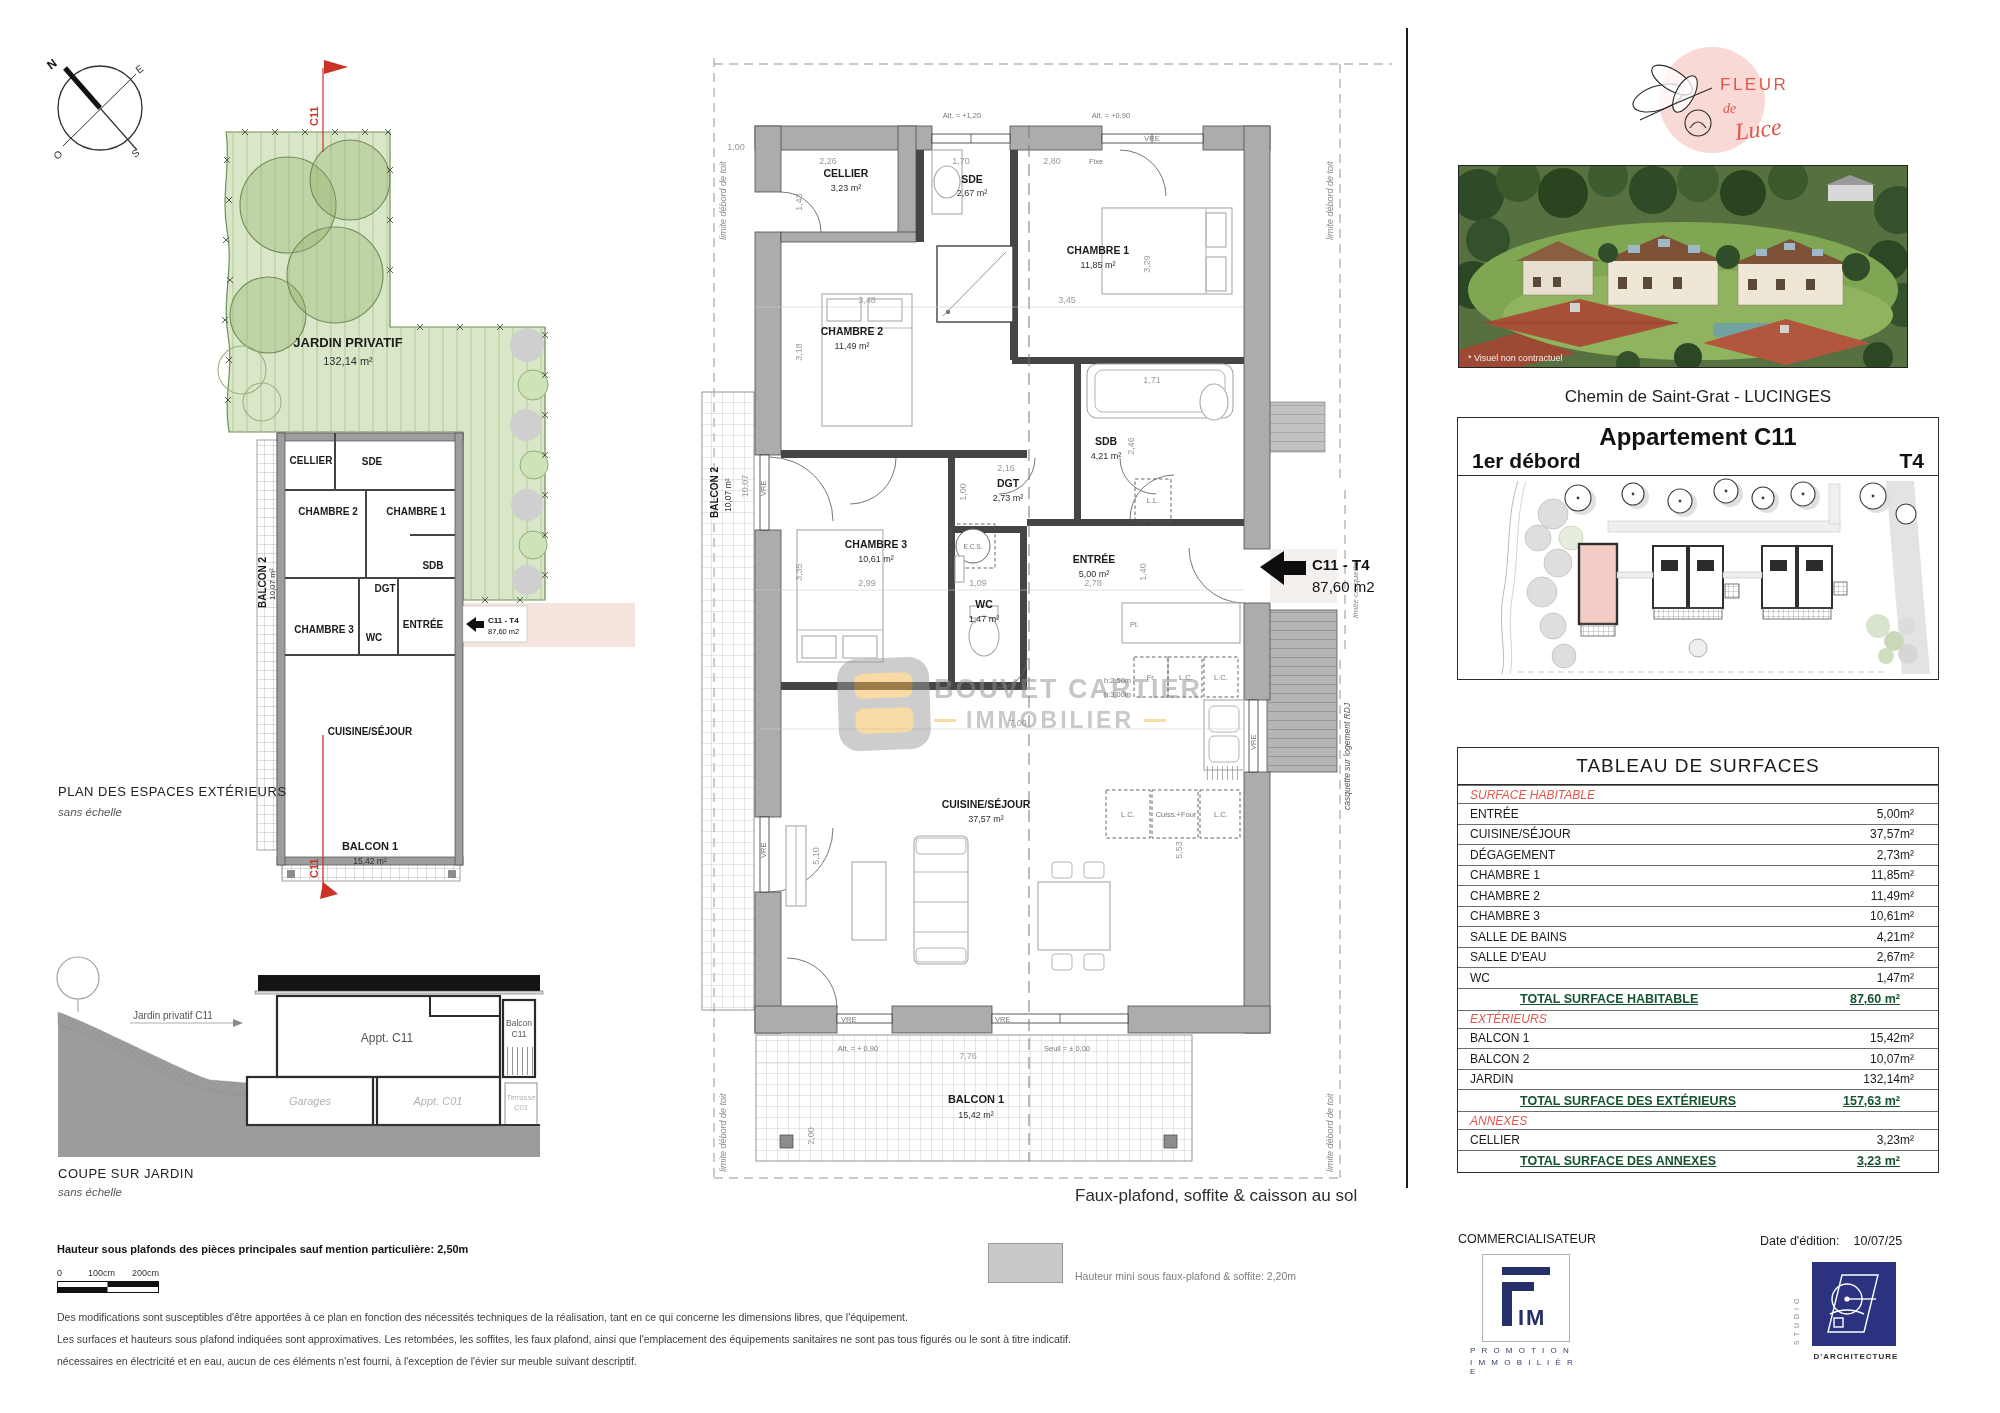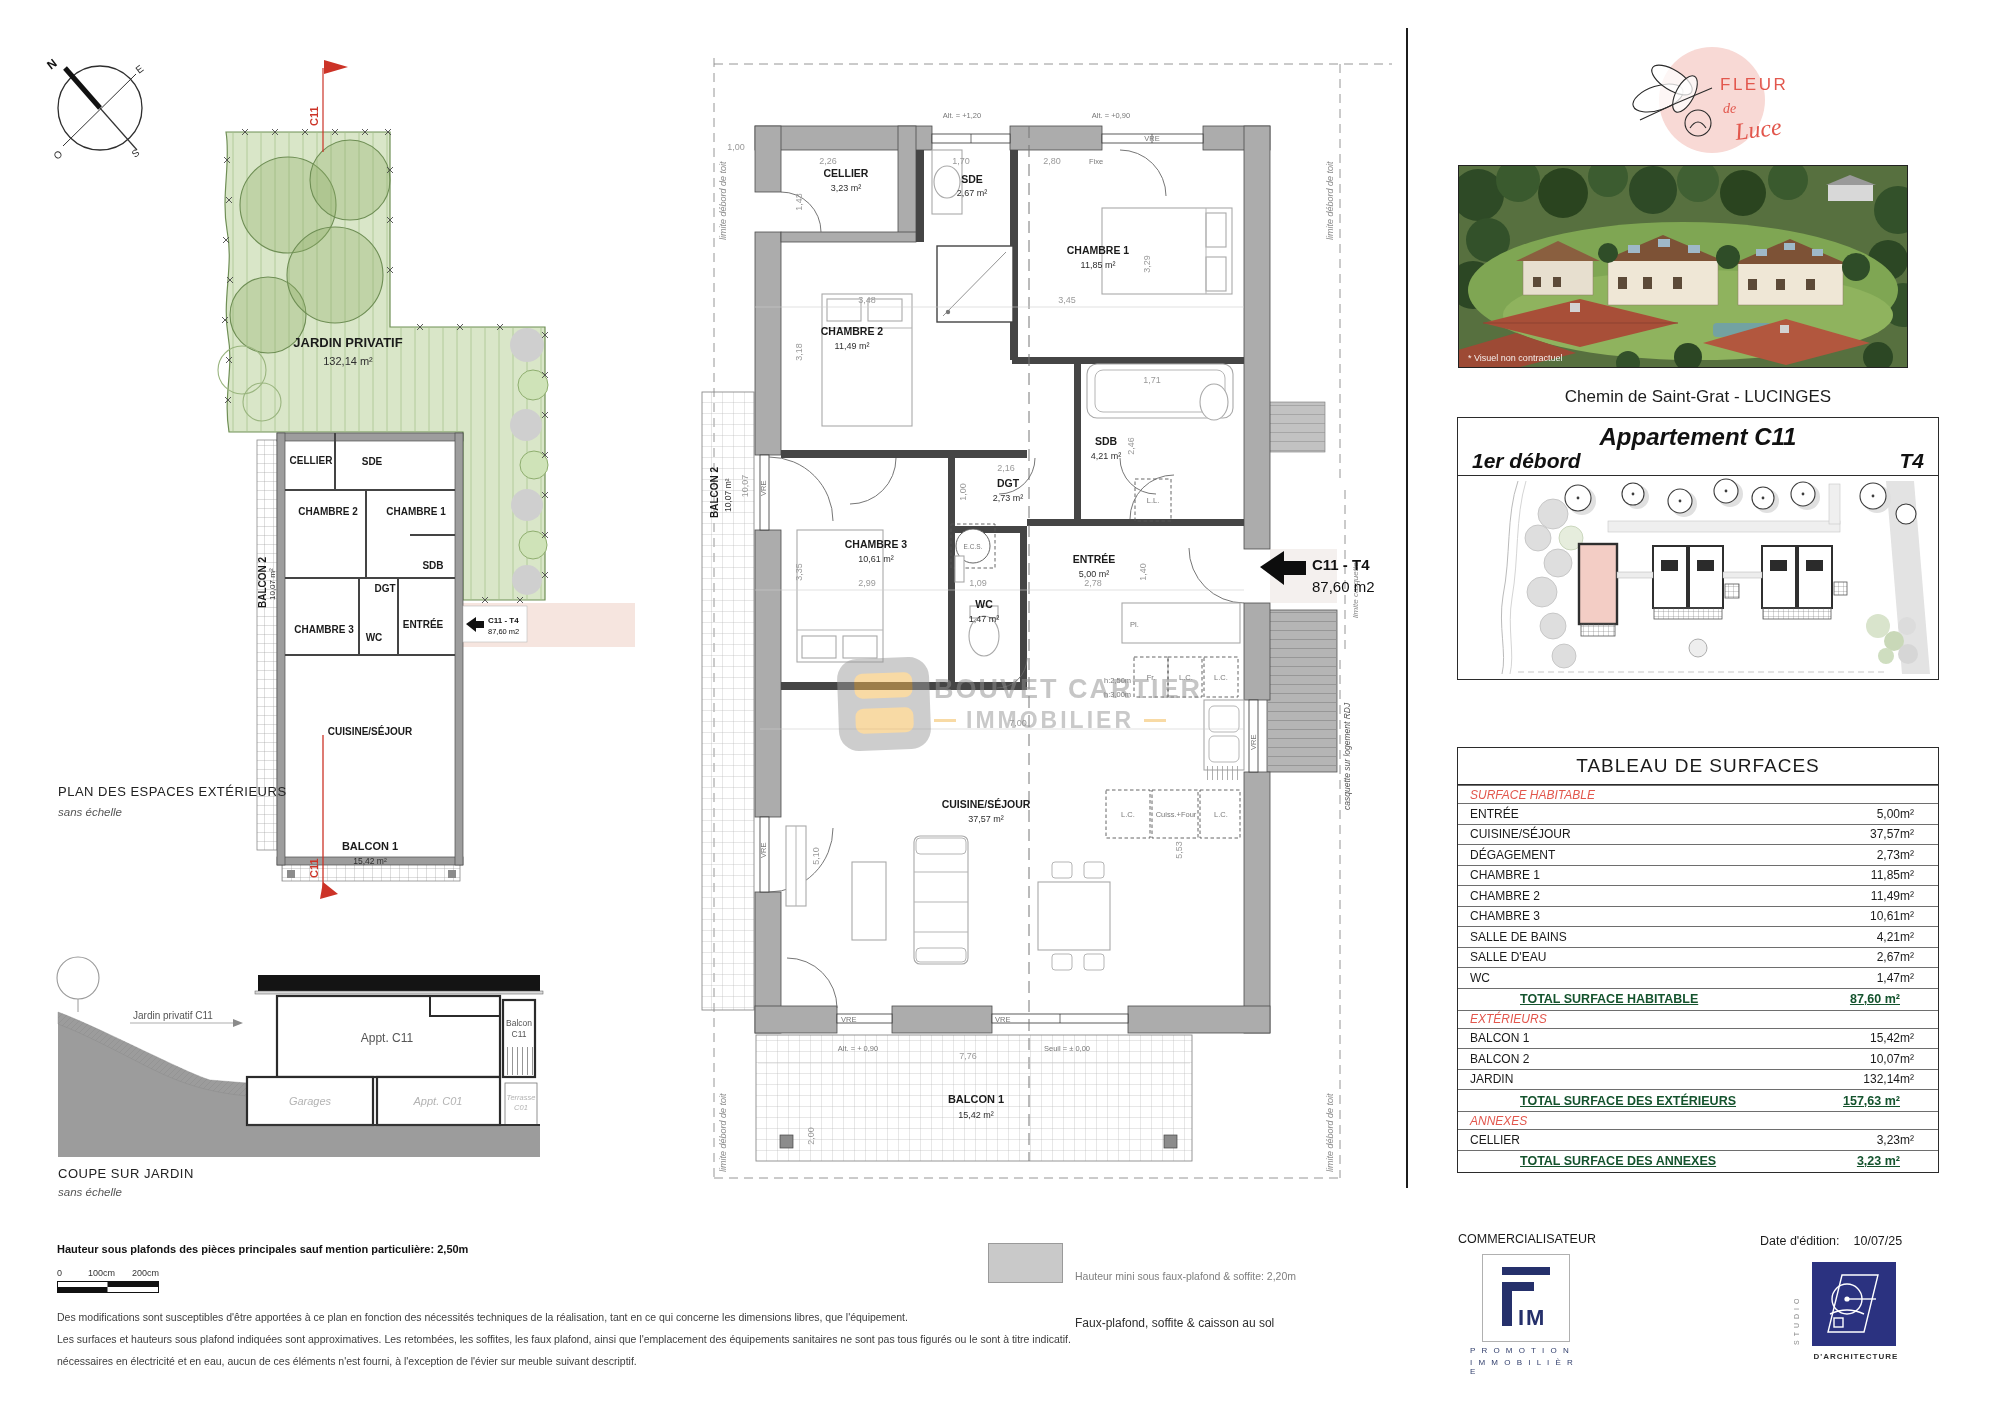--- a/index.html
+++ b/index.html
@@ -30,21 +30,21 @@
   .mroom{font-size:10px;font-weight:700;fill:#1b1b1b;text-anchor:middle;}
   .mtitle{font-size:13px;fill:#222;letter-spacing:0.5px;}
   .msub{font-size:11.5px;font-style:italic;fill:#555;}
   .red{fill:#CC3327;}
   
   .cwall{fill:#fff;stroke:#2b2b2b;stroke-width:2.2;}
   .clab{font-size:12px;fill:#555;text-anchor:middle;}
   .cghost{font-size:11px;font-style:italic;fill:#b3b3b3;text-anchor:middle;}
   
   .hdr-address{position:absolute;left:1457px;top:387px;width:482px;text-align:center;font-size:17px;color:#1c1c1c;}
-  .apt-box{position:absolute;left:1457px;top:417px;width:482px;height:263px;border:1.6px solid #2b2b2b;box-sizing:border-box;background:#fff;font-style:italic;}
+  .apt-box{position:absolute;left:1457px;top:417px;width:482px;height:263px;border:1.6px solid #2b2b2b;box-sizing:border-box;background:#fff;}
   .apt-title{text-align:center;font-size:24px;font-weight:700;color:#111;padding-top:5px;}
   .apt-row{display:flex;justify-content:space-between;padding:0 14px;font-size:21px;font-weight:700;color:#111;margin-top:-2px;}
   .apt-sep{border-bottom:1.4px solid #2b2b2b;margin-top:2px;}
   
   .stable{position:absolute;left:1457px;top:747px;width:482px;border:1.8px solid #2b2b2b;box-sizing:border-box;background:#fff;}
   .srow{display:flex;align-items:center;border-top:0.8px solid #6e6e6e;box-sizing:border-box;}
   .srow:first-child{border-top:none;}
   .s-title{height:37px;justify-content:center;font-size:19px;letter-spacing:1px;color:#1a1a1a;border-bottom:0.5px solid #2b2b2b;}
   .s-section{height:18px;font-size:12px;font-style:italic;color:#E2574D;padding-left:12px;}
   .s-data{height:20.5px;font-size:12px;color:#1a1a1a;}
@@ -60,21 +60,21 @@
   .wm-bar{position:absolute;left:17px;width:58px;height:25px;background:#F3B64E;border-radius:8px;}
   .wm-t1{font-size:27px;font-weight:700;color:#8f8f8f;letter-spacing:2px;}
   .wm-row{display:flex;align-items:center;gap:10px;margin-top:2px;}
   .wm-dash{width:22px;height:3px;background:#F3B64E;}
   .wm-t2{font-size:23px;font-weight:700;color:#949494;letter-spacing:3px;}
   
   .f-bold{position:absolute;left:57px;top:1243px;font-size:11px;font-weight:700;color:#111;}
   .f-scale-lab{position:absolute;font-size:9px;color:#333;}
   .f-par{position:absolute;left:57px;top:1306px;font-size:10.5px;color:#3d3d3d;line-height:22px;white-space:nowrap;}
   .legend-swatch{position:absolute;left:988px;top:1243px;width:75px;height:40px;background:#c9c9c9;border:0.8px solid #9a9a9a;box-sizing:border-box;}
-  .legend-t1{position:absolute;left:1075px;top:1316px;font-size:12px;color:#2e2e2e;}
+  .legend-t1{position:absolute;left:1075px;top:1186px;font-size:17px;color:#2e2e2e;}
   .legend-t2{position:absolute;left:1075px;top:1270px;font-size:10.5px;color:#808080;}
   .f-comm{position:absolute;left:1458px;top:1232px;font-size:12.5px;color:#1a1a1a;}
   .fim-sub{position:absolute;left:1470px;width:112px;font-size:8px;letter-spacing:2px;color:#33406e;}
   .f-date{position:absolute;left:1760px;top:1234px;font-size:12.5px;color:#1a1a1a;}
   .f-date b{font-weight:400;margin-left:14px;}
   .studio-vert{position:absolute;left:1793px;top:1263px;height:82px;writing-mode:vertical-rl;transform:rotate(180deg);font-size:7px;letter-spacing:4px;color:#8a8a8a;}
   .studio-lab{position:absolute;left:1808px;top:1352px;width:96px;text-align:center;font-size:8px;font-weight:700;letter-spacing:1px;color:#2e2e2e;}
   .divider{position:absolute;left:1406px;top:28px;width:2.4px;height:1160px;background:#1c1c1c;}
   
   .fl-fleur{font-size:17px;letter-spacing:2.5px;fill:#E2574D;}

